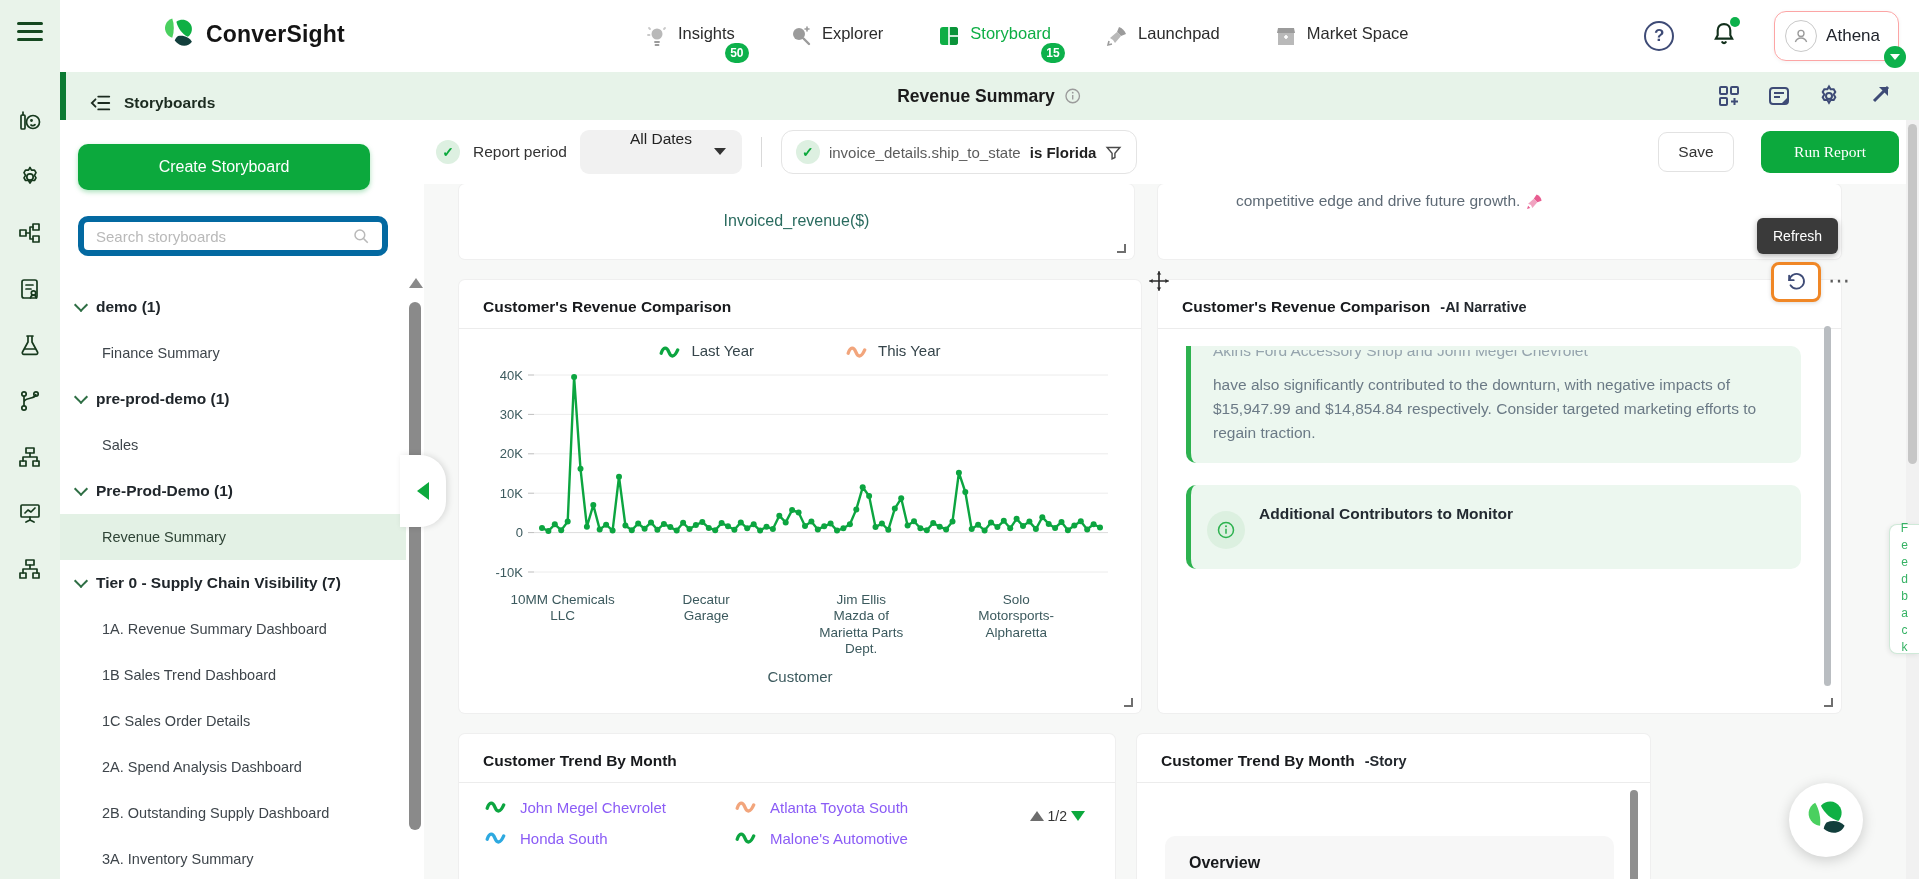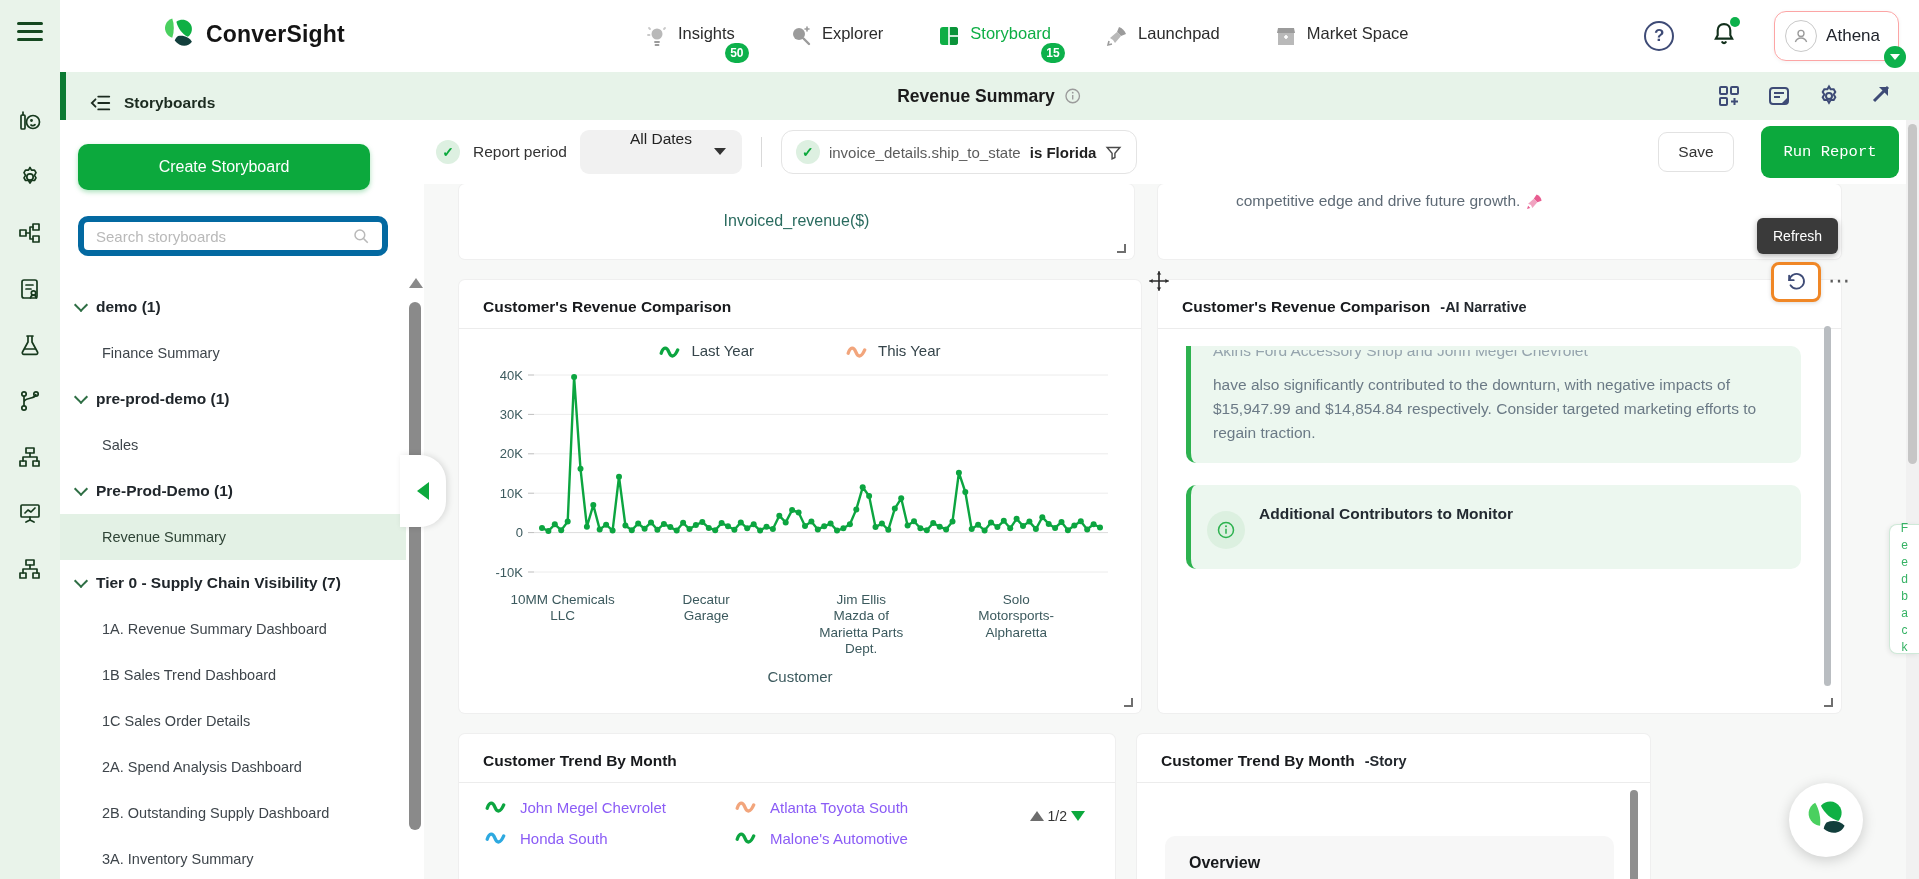--- a/index.html
+++ b/index.html
@@ -67,21 +67,21 @@
   .filterbar { position:absolute; left:424px; top:120px; right:0; height:64px; background:#fff; display:flex; align-items:center; padding:0 20px 0 12px; gap:13px; z-index:5; }
   .chk { width:24px; height:24px; border-radius:50%; background:#ddf0e1; color:#0ca93d; font-size:14px; font-weight:700; display:flex; align-items:center; justify-content:center; flex:0 0 auto; }
   .fb-label { font-size:15.5px; color:#333; }
   .dates-pill { width:162px; height:44px; background:#f1f1f1; border-radius:9px; display:flex; align-items:center; padding:0 16px; font-size:15.5px; color:#222; cursor:pointer;flex-direction:column; }
   .dates-caret { margin-left:auto; width:0; height:0; border-left:6px solid transparent; border-right:6px solid transparent; border-top:7px solid #333; }
   .vdiv { width:1px; height:30px; background:#d9d9d9; margin:0 6px; }
   .state-chip { height:44px; border:1px solid #e4e4e4; border-radius:12px; background:#fff; display:flex; align-items:center; gap:9px; padding:0 14px; cursor:pointer; }
   .state-chip .f1 { font-size:15px; color:#5c5c5c; }
   .state-chip .f2 { font-size:15px; color:#1f1f1f; font-weight:700; }
   .save-btn { margin-left:auto; width:76px; height:40px; background:#fff; border:1px solid #e2e2e2; border-radius:9px; font-size:15.5px; color:#333; cursor:pointer; font-family:inherit; }
-  .run-btn { width:138px; height:52px; background:#0ca93d; border:none; border-radius:9px; font-size:15.5px; color:#fff; cursor:pointer; font-family:Liberation Mono, monospace; margin-left:14px; }
+  .run-btn { width:138px; height:42px; background:#0ca93d; border:none; border-radius:9px; font-size:15.5px; color:#fff; cursor:pointer; font-family:Liberation Serif, serif; margin-left:14px; }
 
   
   .card { position:absolute; background:#fff; border-radius:6px; box-shadow:0 0 0 1px #efefef; }
   .resize-corner { position:absolute; right:8px; bottom:6px; width:9px; height:9px; border-right:2px solid #6f6f6f; border-bottom:2px solid #6f6f6f; }
   .card-title-row { display:flex; align-items:center; padding:18px 24px 12px 24px; }
   .card-title { font-size:15.5px; font-weight:700; color:#17191c; }
   .card-title-suffix { font-size:14.5px; font-weight:700; color:#23282e; margin-left:10px; }
   .card-div { height:1px; background:#ececec; margin:0 0 0 0; }
 
   

